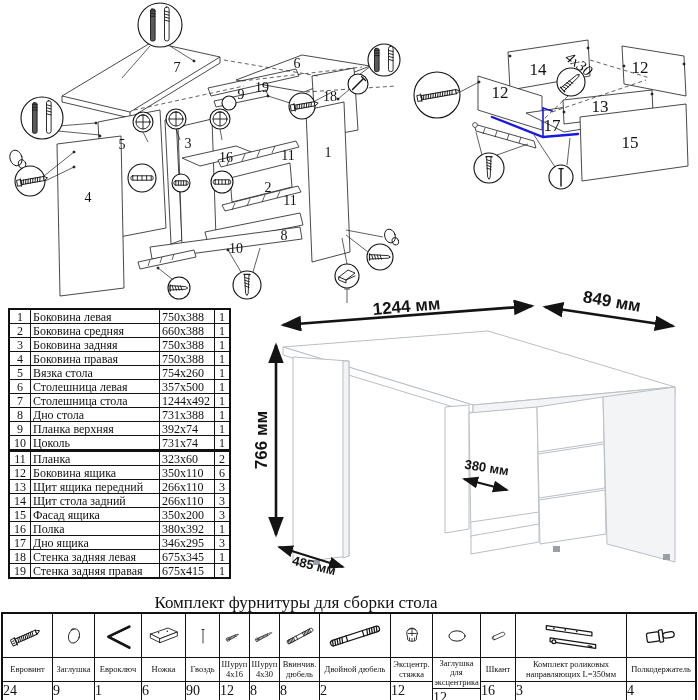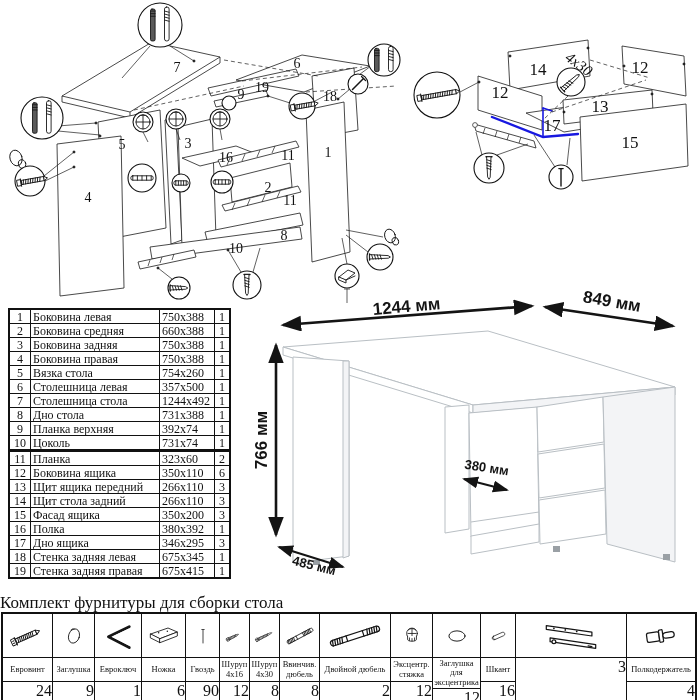--- a/index.html
+++ b/index.html
@@ -27,29 +27,29 @@
   #parts-table{position:absolute;left:8px;top:308px;border-collapse:collapse;border:2px solid #111;font-size:12px}
   #parts-table td{border:1px solid #111;height:13px;line-height:12px;padding:0 2px;white-space:nowrap}
   #parts-table td.num{min-width:16px;text-align:center}
   #parts-table td.pname{min-width:124px}
   #parts-table td.pname.c{}
   #parts-table td.size{min-width:50px;text-align:left}
   #parts-table td.qty{min-width:10px;text-align:center}
   #parts-table tr.sep td{border-top:3px solid #111}
 
   
-  #hw-title{position:absolute;left:0;top:593px;width:592px;text-align:left;font-size:17px}
+  #hw-title{position:absolute;left:0;top:593px;width:592px;text-align:center;font-size:17px}
   #hw-table{position:absolute;left:1px;top:612px;display:flex;border:2px solid #111;background:#fff}
   .hw-col{box-sizing:border-box;border-left:1px solid #111;display:flex;flex-direction:column}
   .hw-col:first-child{border-left:none}
   .hw-icon{height:43px;display:flex;align-items:center;justify-content:center;border-bottom:1px solid #111}
   .hw-icon svg{stroke:#161616;fill:none;stroke-width:1.3;stroke-linecap:round;stroke-linejoin:round}
   .hw-name{min-height:21px;display:flex;align-items:center;justify-content:center;text-align:center;
            font-size:8.5px;line-height:1.1;border-bottom:1px solid #111;padding:1px 1px}
-  .hw-qty{height:17px;text-align:right;font-size:16px;line-height:17px}
+  .hw-qty{height:17px;text-align:left;font-size:14px;line-height:17px}
 </style>
 </head>
 <body>
 
 <svg id="svg-exploded" class="abs" style="left:0;top:0" width="400" height="308" viewBox="0 0 400 308">
   <g class="dln">
     <polygon points="62,96 152,42 220,57 130,112"></polygon>
     <polyline points="62,96 62,102 130,118 220,63 220,57" fill="none"></polyline>
     <line x1="130" y1="112" x2="130" y2="118"></line>
     <polygon points="236,80 302,55 370,66 304,92"></polygon>
@@ -766,20 +766,21 @@
         <svg viewBox="0 0 60 40" width="60" height="38">
           <polygon points="4,9 52,16 52,20 4,13" fill="#fff"></polygon>
           <circle cx="12" cy="12" r=".9" fill="#161616" stroke="none"></circle>
           <circle cx="24" cy="13.6" r=".9" fill="#161616" stroke="none"></circle>
           <circle cx="36" cy="15.2" r=".9" fill="#161616" stroke="none"></circle>
           <polygon points="8,22 56,29 56,33 8,26" fill="#fff"></polygon>
           <circle cx="12" cy="26" r="2" fill="#fff"></circle>
           <line x1="48" y1="30.5" x2="52" y2="31.1"></line>
         </svg>
       </div>
+      <div class="hw-name">Комплект роликовых направляющих L=350мм</div>
       <div class="hw-qty">3</div>
     </div>
     <div class="hw-col" style="width: 69px;">
       <div class="hw-icon">
         <svg viewBox="0 0 60 40" width="60" height="38">
           <g transform="rotate(-8 30 20)">
             <rect x="15" y="15" width="13" height="10" rx="2" fill="#fff"></rect>
             <rect x="28" y="13.5" width="4" height="13" rx="1" fill="#fff"></rect>
             <rect x="32" y="17" width="12" height="6" rx="3" fill="#fff"></rect>
           </g>

